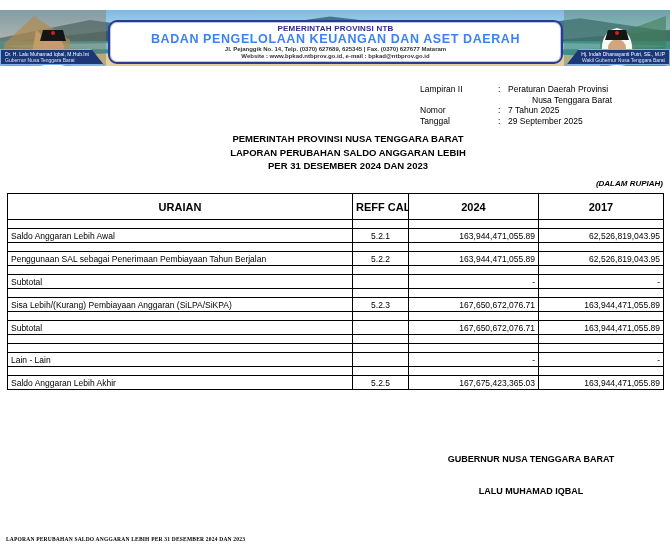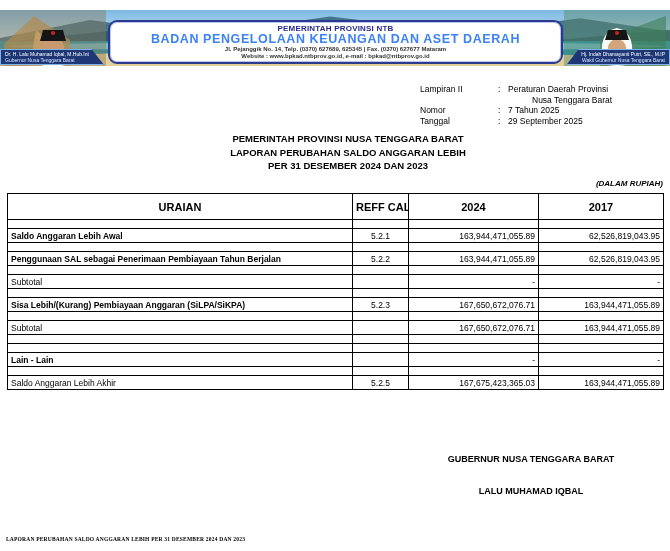--- a/index.html
+++ b/index.html
@@ -37,21 +37,21 @@
                  font-weight:bold; font-size:9.5px; line-height:13.5px; }
 
   .dalam-rupiah { position:absolute; right:7px; top:179px; font-size:8px; font-weight:bold; font-style:italic; }
 
   
   table.rep { position:absolute; left:7px; top:193px; width:656px; border-collapse:collapse;
               font-size:8.5px; table-layout:fixed; }
   table.rep td, table.rep th { border:1.5px solid #000; padding:0 3px; height:14px; overflow:hidden; white-space:nowrap; }
   table.rep th { height:26px; font-size:11px; text-align:center; }
   tr.sp td { height:9px; }
-  td.u { text-align:left;font-weight:bold; }
+  td.u { text-align:left; }
   td.r { text-align:center;margin-top:48px; }
   td.v { text-align:right; padding-right:4px; }
   tr.b td { font-weight:normal; }
 
   
   .signature { position:absolute; left:402px; top:450px; width:258px; text-align:center; font-size:9px; }
   .sig-title { font-weight:bold; margin-top:4px; }
   .sig-ttd { margin-top:22px; }
   .sig-name { font-weight:bold; margin-top:22px; }
 

